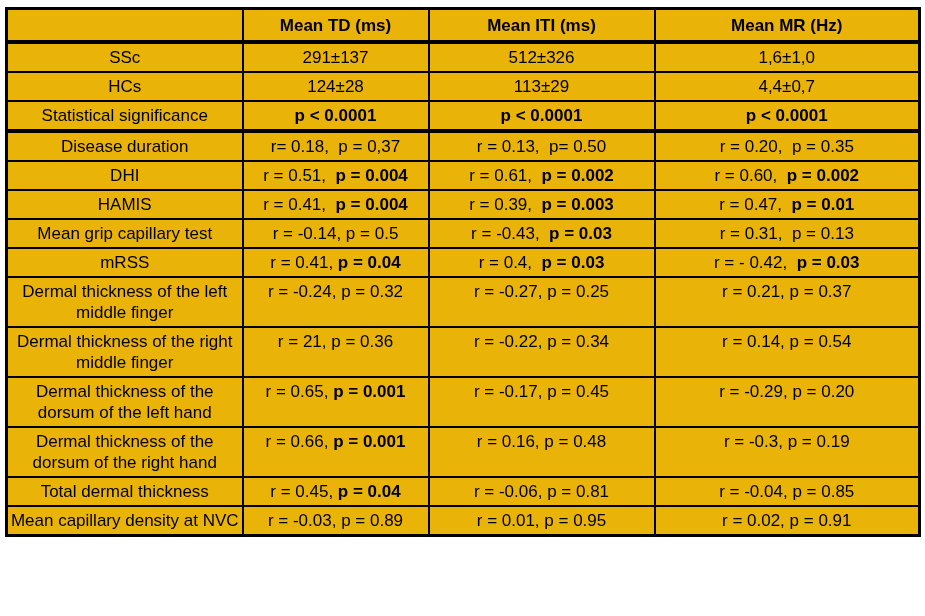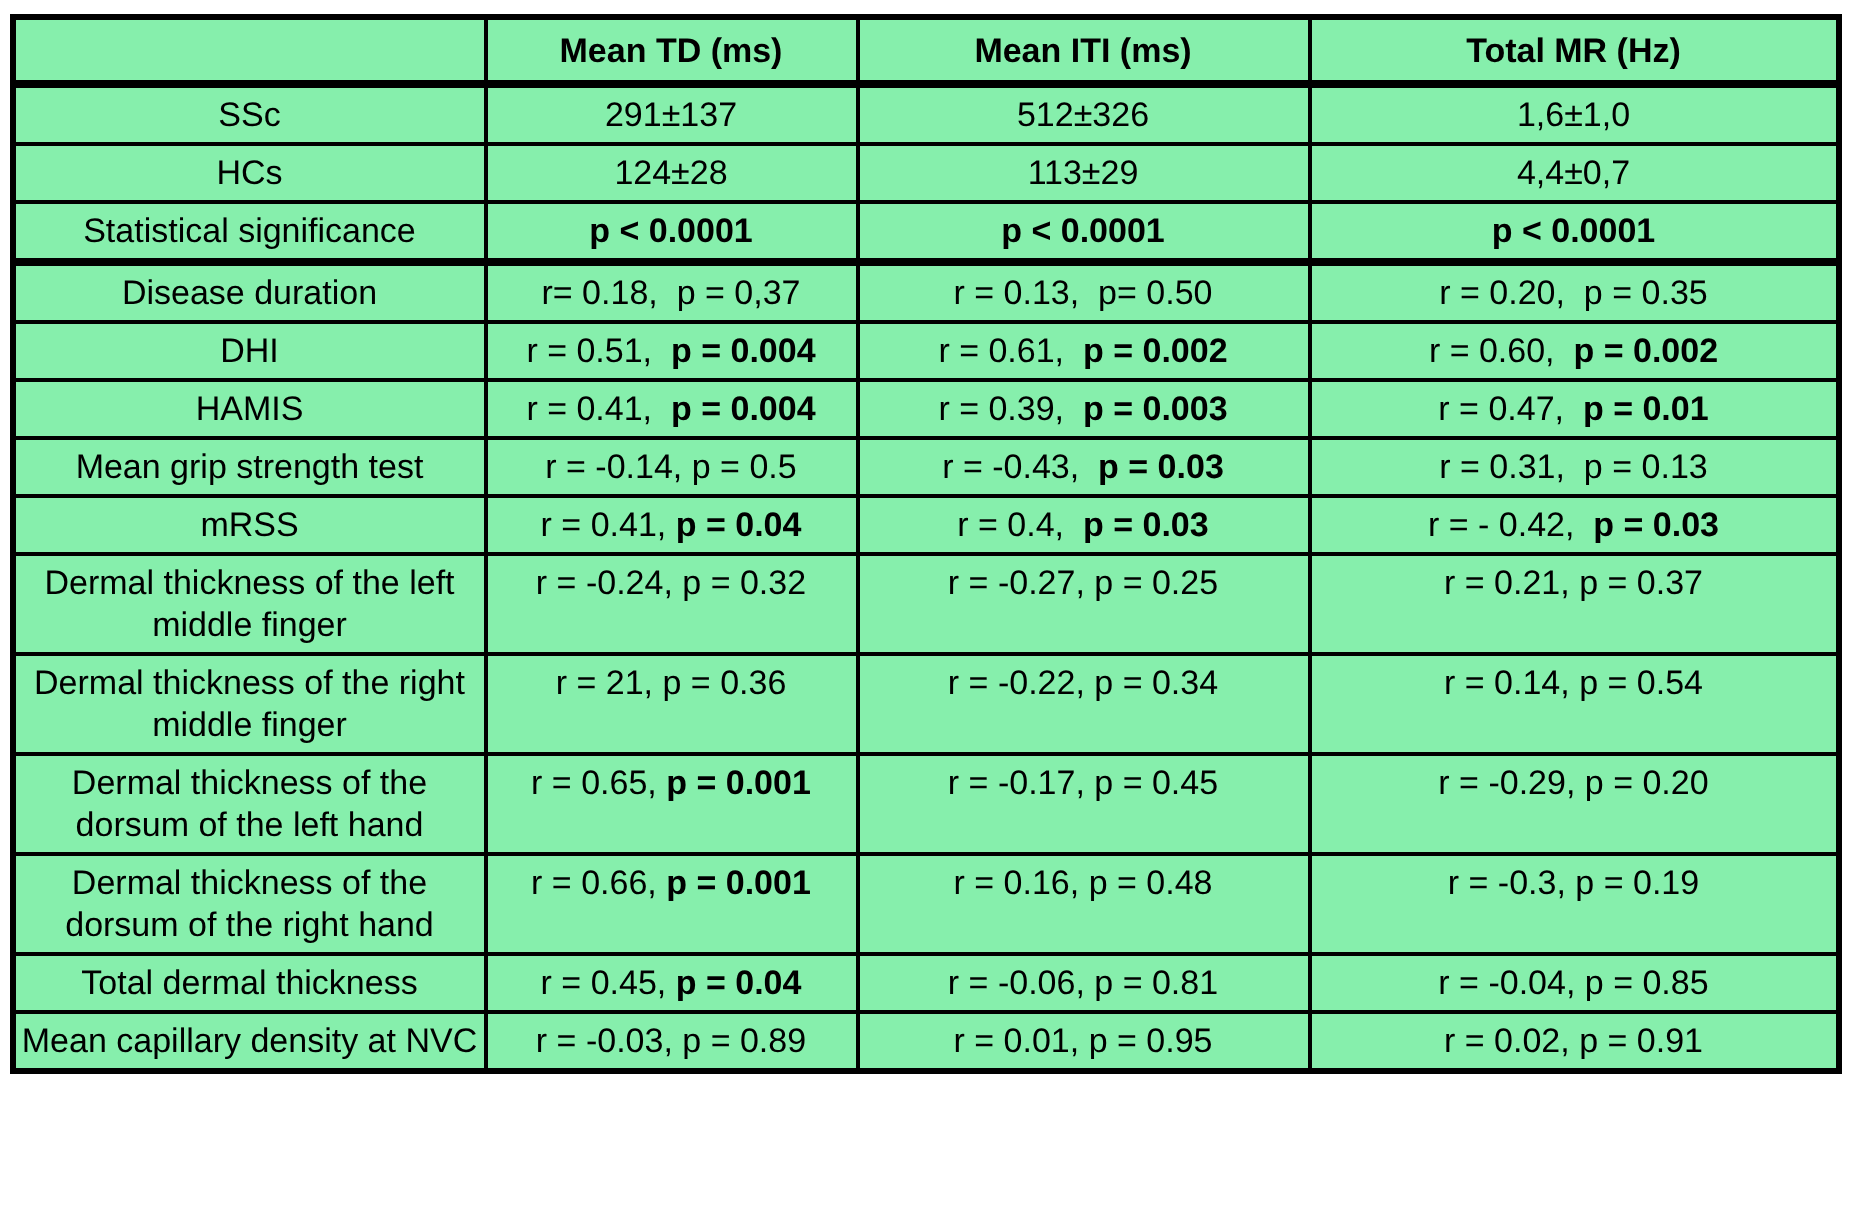--- a/index.html
+++ b/index.html
@@ -10,21 +10,21 @@
     height: 616px;
     overflow: hidden;
     font-family: "Liberation Sans", sans-serif;
     color: #000000;
   }
   table.results {
     border-collapse: collapse;
     table-layout: fixed;
     margin: 7px 0 16px 5px;
     border: 3px solid #000000;
-    background: #86efac;
+    background: #eab308;
   }
   col.c0 { width: 236px; }
   col.c1 { width: 186px; }
   col.c2 { width: 226px; }
   col.c3 { width: 265px; }
   th, td {
     border: 2px solid #000000;
     font-size: 17px;
     line-height: 21px;
     text-align: center;
@@ -59,21 +59,21 @@
     <col class="c0">
       <col class="c1">
       <col class="c2">
       <col class="c3">
   </colgroup>
   <thead>
     <tr>
         <th></th>
         <th>Mean TD (ms)</th>
         <th>Mean ITI (ms)</th>
-        <th>Total MR (Hz)</th>
+        <th>Mean MR (Hz)</th>
       </tr>
   </thead>
   <tbody>
       <tr>
         <td class="row-label">SSc</td>
         <td class="value-cell"><span>291±137</span></td>
         <td class="value-cell"><span>512±326</span></td>
         <td class="value-cell"><span>1,6±1,0</span></td>
       </tr>
       <tr>
@@ -100,21 +100,21 @@
         <td class="value-cell"><span>r = 0.61,  </span><b>p = 0.002</b></td>
         <td class="value-cell"><span>r = 0.60,  </span><b>p = 0.002</b></td>
       </tr>
       <tr>
         <td class="row-label">HAMIS</td>
         <td class="value-cell"><span>r = 0.41,  </span><b>p = 0.004</b></td>
         <td class="value-cell"><span>r = 0.39,  </span><b>p = 0.003</b></td>
         <td class="value-cell"><span>r = 0.47,  </span><b>p = 0.01</b></td>
       </tr>
       <tr>
-        <td class="row-label">Mean grip strength test</td>
+        <td class="row-label">Mean grip capillary test</td>
         <td class="value-cell"><span>r = -0.14, p = 0.5</span></td>
         <td class="value-cell"><span>r = -0.43,  </span><b>p = 0.03</b></td>
         <td class="value-cell"><span>r = 0.31,  p = 0.13</span></td>
       </tr>
       <tr>
         <td class="row-label">mRSS</td>
         <td class="value-cell"><span>r = 0.41, </span><b>p = 0.04</b></td>
         <td class="value-cell"><span>r = 0.4,  </span><b>p = 0.03</b></td>
         <td class="value-cell"><span>r = - 0.42,  </span><b>p = 0.03</b></td>
       </tr>

